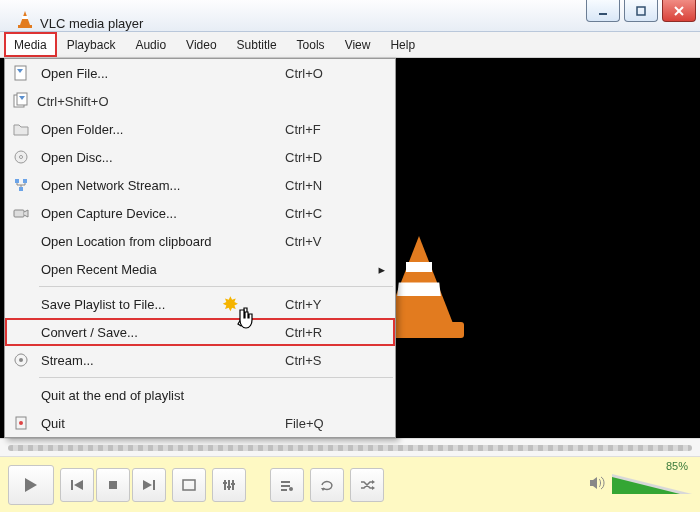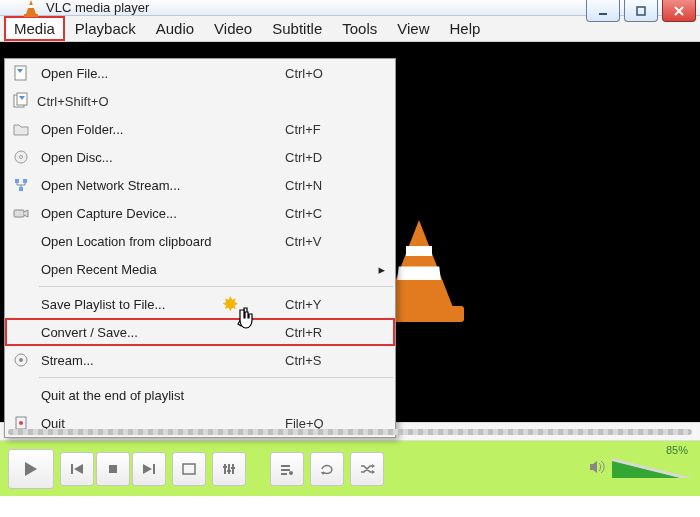--- a/index.html
+++ b/index.html
@@ -1,29 +1,29 @@
 <!DOCTYPE html>
 <html><head>
 <meta charset="utf-8">
 <style>
 * { margin: 0; padding: 0; box-sizing: border-box; font-family: "Segoe UI", Tahoma, sans-serif; }
 body { width: 700px; height: 517px; overflow: hidden; background: #fff; }
 
 
-.titlebar { height: 16px; background: linear-gradient(#fdfdfe,#e7edf5); border-bottom: 1px solid #b9c7da; display: flex; align-items: flex-start; padding-left: 24px; position: relative; }
+.titlebar { height: 32px; background: linear-gradient(#fdfdfe,#e7edf5); border-bottom: 1px solid #b9c7da; display: flex; align-items: flex-end; padding-left: 18px; position: relative; }
 .titlebar .app-icon { width: 16px; height: 20px; margin-right: 6px; }
 .title-text { font-size: 13px; color: #222; }
 .win-btns { position: absolute; right: 0; top: 0; display: flex; gap: 4px; height: 24px; padding-right: 4px; }
 .win-btn { width: 34px; height: 22px; border: 1px solid #6b7d94; border-top:none; border-radius: 0 0 4px 4px; display: flex; align-items: center; justify-content: center; background: linear-gradient(#f7fbff,#d9e7f7); }
 .win-btn.close { background: linear-gradient(#f08b83,#d9423a); border-color:#8e2d27; color:#fff; }
 .win-btn svg { display:block; }
 
 
 .menubar { height: 26px; background: #f3f3f3; border-bottom: 1px solid #d0d0d0; display: flex; align-items: stretch; padding-left: 4px; }
-.menu-item { padding: 0 10px; font-size: 15px; color: #222; display:flex; align-items:center; cursor:default; }
+.menu-item { padding: 0 10px; font-size: 12px; color: #222; display:flex; align-items:center; cursor:default; }
 .menu-item.active { border: 2px solid #d33; background:#fff; padding: 0 8px; }
 
 
 .video-area { background: #000; height: 380px; position: relative; }
 
 
 .cone-wrap { position:absolute; right: 236px; top: 170px; }
 .cone { position: relative; width: 90px; height: 110px; }
 .cone-body { position:absolute; bottom: 12px; left: 10px; width: 0; height: 0; border-left: 35px solid transparent; border-right: 35px solid transparent; border-bottom: 90px solid #e27b1f; }
 .cone-stripe1 { position:absolute; bottom: 42px; left: 24px; width: 42px; height: 14px; background:#fff; transform: perspective(40px) rotateX(12deg); }
@@ -40,21 +40,21 @@
 .dd-row.highlight { outline: 2px solid #d33; outline-offset: -2px; }
 .dd-arrow { position:absolute; right: 10px; }
 
 
 .cursor { position:absolute; left: 230px; top: 304px; pointer-events:none; }
 .sparkle { position:absolute; left: 222px; top: 292px; color:#f5b400; font-size: 20px; pointer-events:none; }
 
 
 .progress-bar { height: 18px; background:#f6f6f6; border-top:1px solid #ddd; display:flex; align-items:center; padding: 0 8px; }
 .progress-track { flex:1; height:6px; border-radius:3px; background: repeating-linear-gradient(90deg,#bfbfbf 0 5px,#d9d9d9 5px 10px); position:relative; }
-.controls { height: 56px; border-top:1px solid #ddd; background:#bef264; display:flex; align-items:center; padding: 0 8px; gap: 6px; }
+.controls { height: 56px; border-top:1px solid #ddd; background:#fef9c3; display:flex; align-items:center; padding: 0 8px; gap: 6px; }
 .cbtn { height: 34px; min-width:34px; border:1px solid #c6c6c6; border-radius:3px; background: linear-gradient(#fff,#ececec); display:flex; align-items:center; justify-content:center; }
 .cbtn.play { width: 46px; height: 40px; }
 .cbtn-group { display:flex; gap:2px; }
 .spacer { flex:1; }
 .vol-wrap { display:flex; align-items:center; gap:6px; position:relative; }
 .vol-tri { width: 80px; height: 26px; position:relative; }
 .vol-bg2 { position:absolute; bottom:4px; left:0; width:0; height:0; border-bottom: 20px solid #d8d8d8; border-right: 80px solid transparent; }
 .vol-fill { position:absolute; bottom:4px; left:0; width:0; height:0; border-bottom: 17px solid #34a634; border-right: 68px solid transparent; }
 .vol-text { position:absolute; top:-12px; right: 4px; font-size: 11px; color:#3a7a3a; }
 

